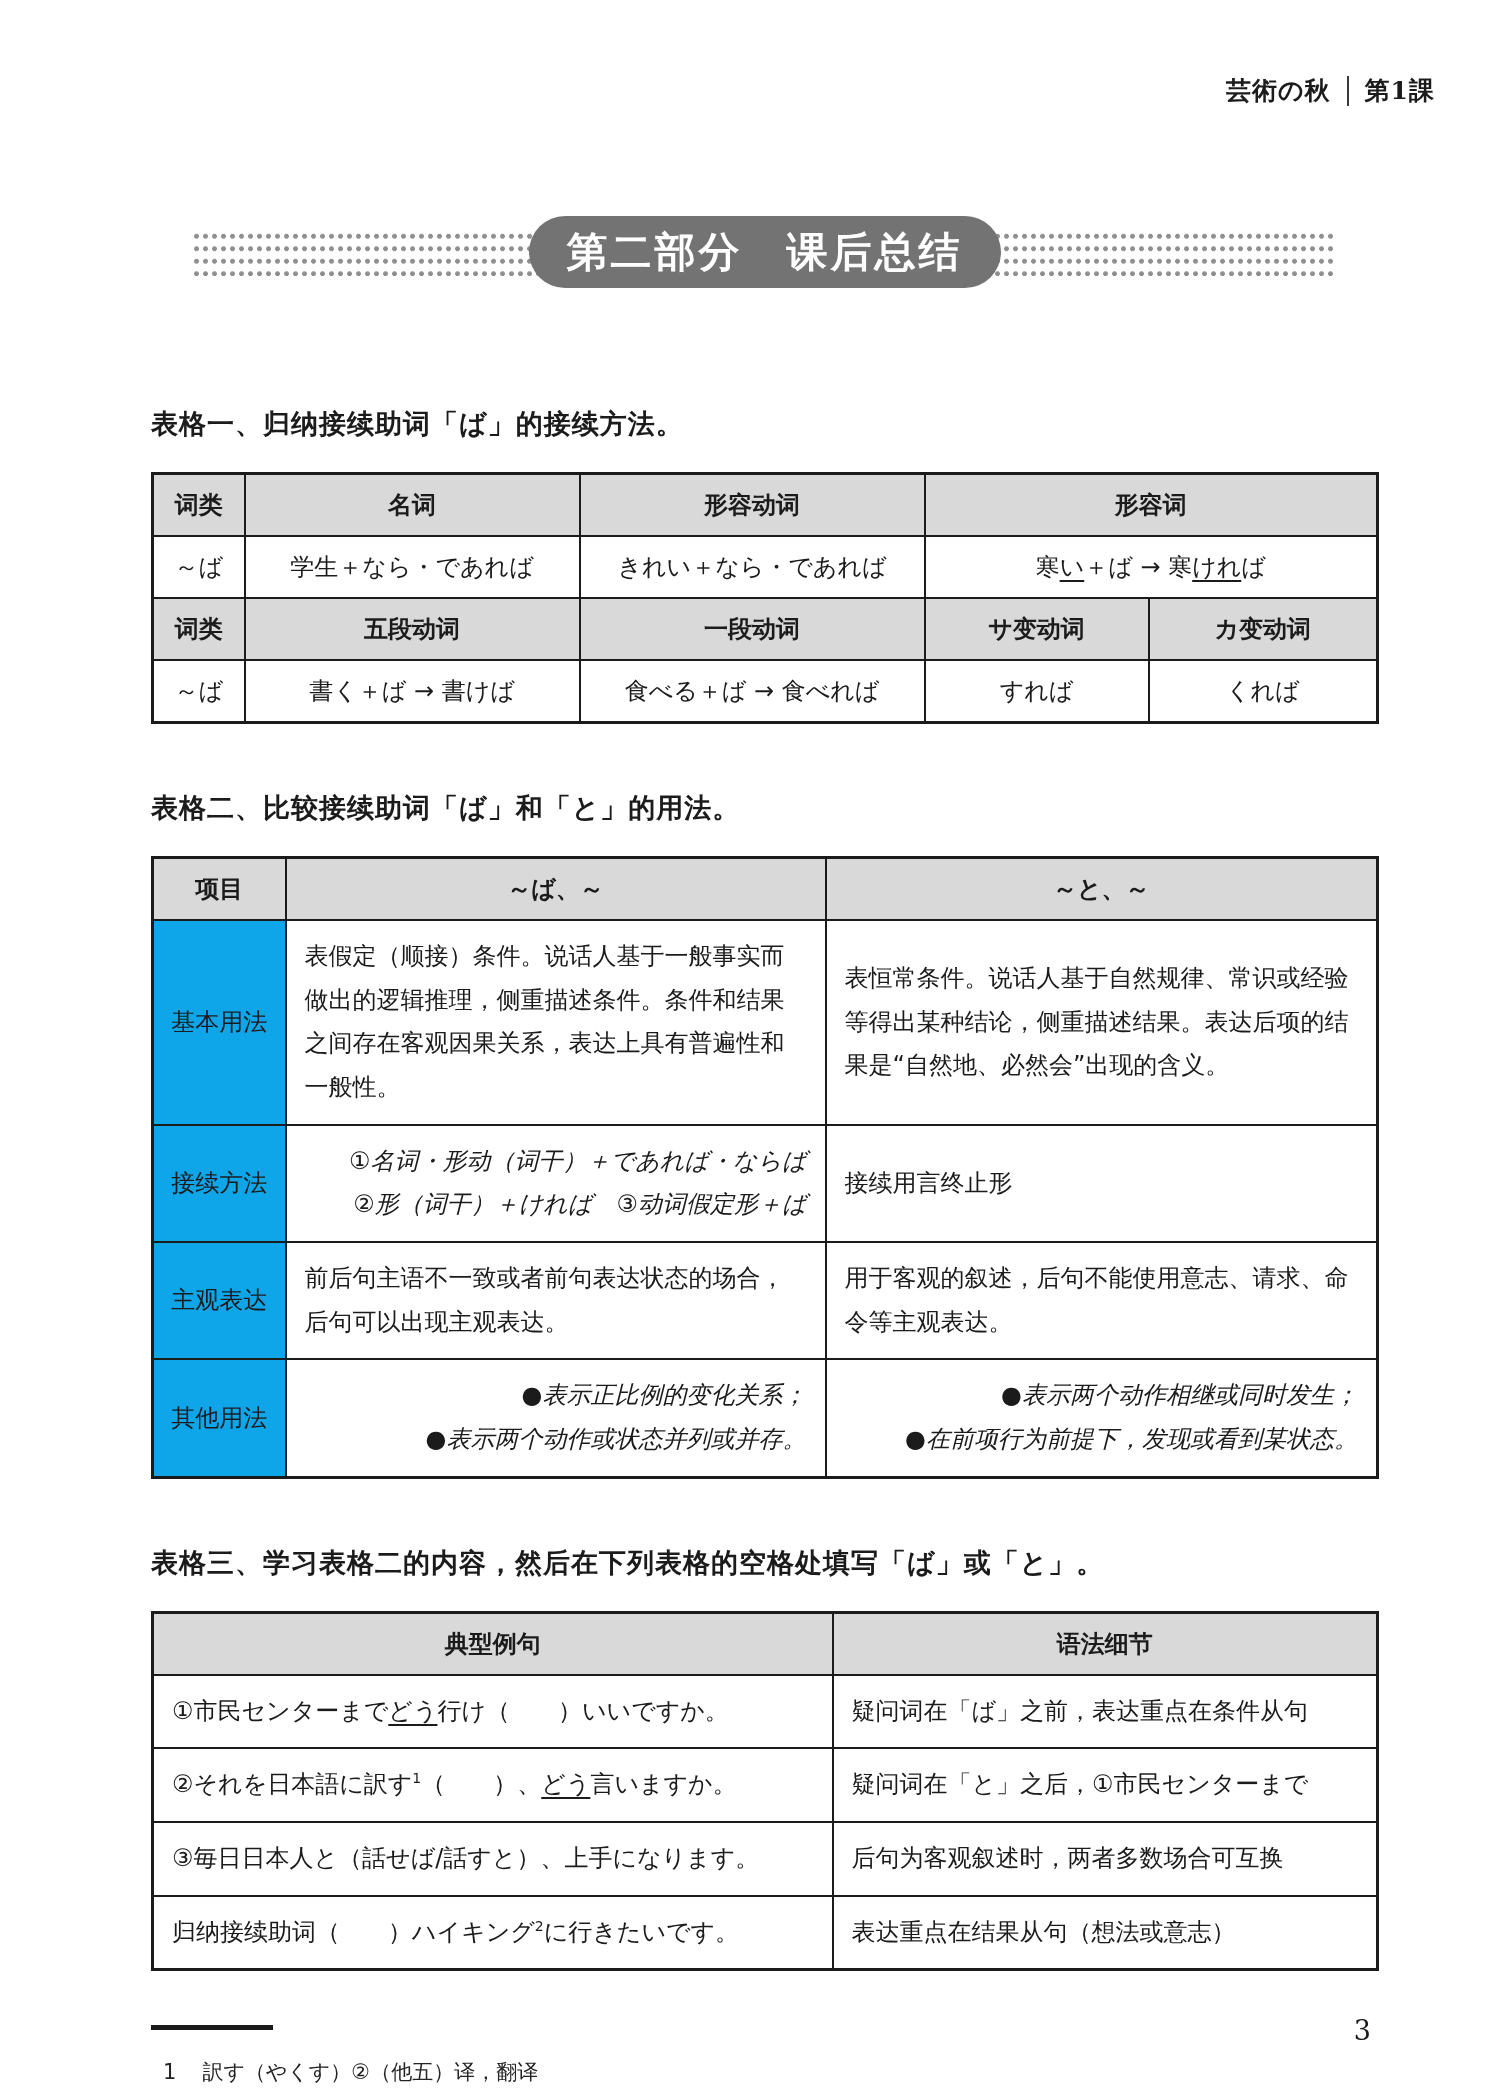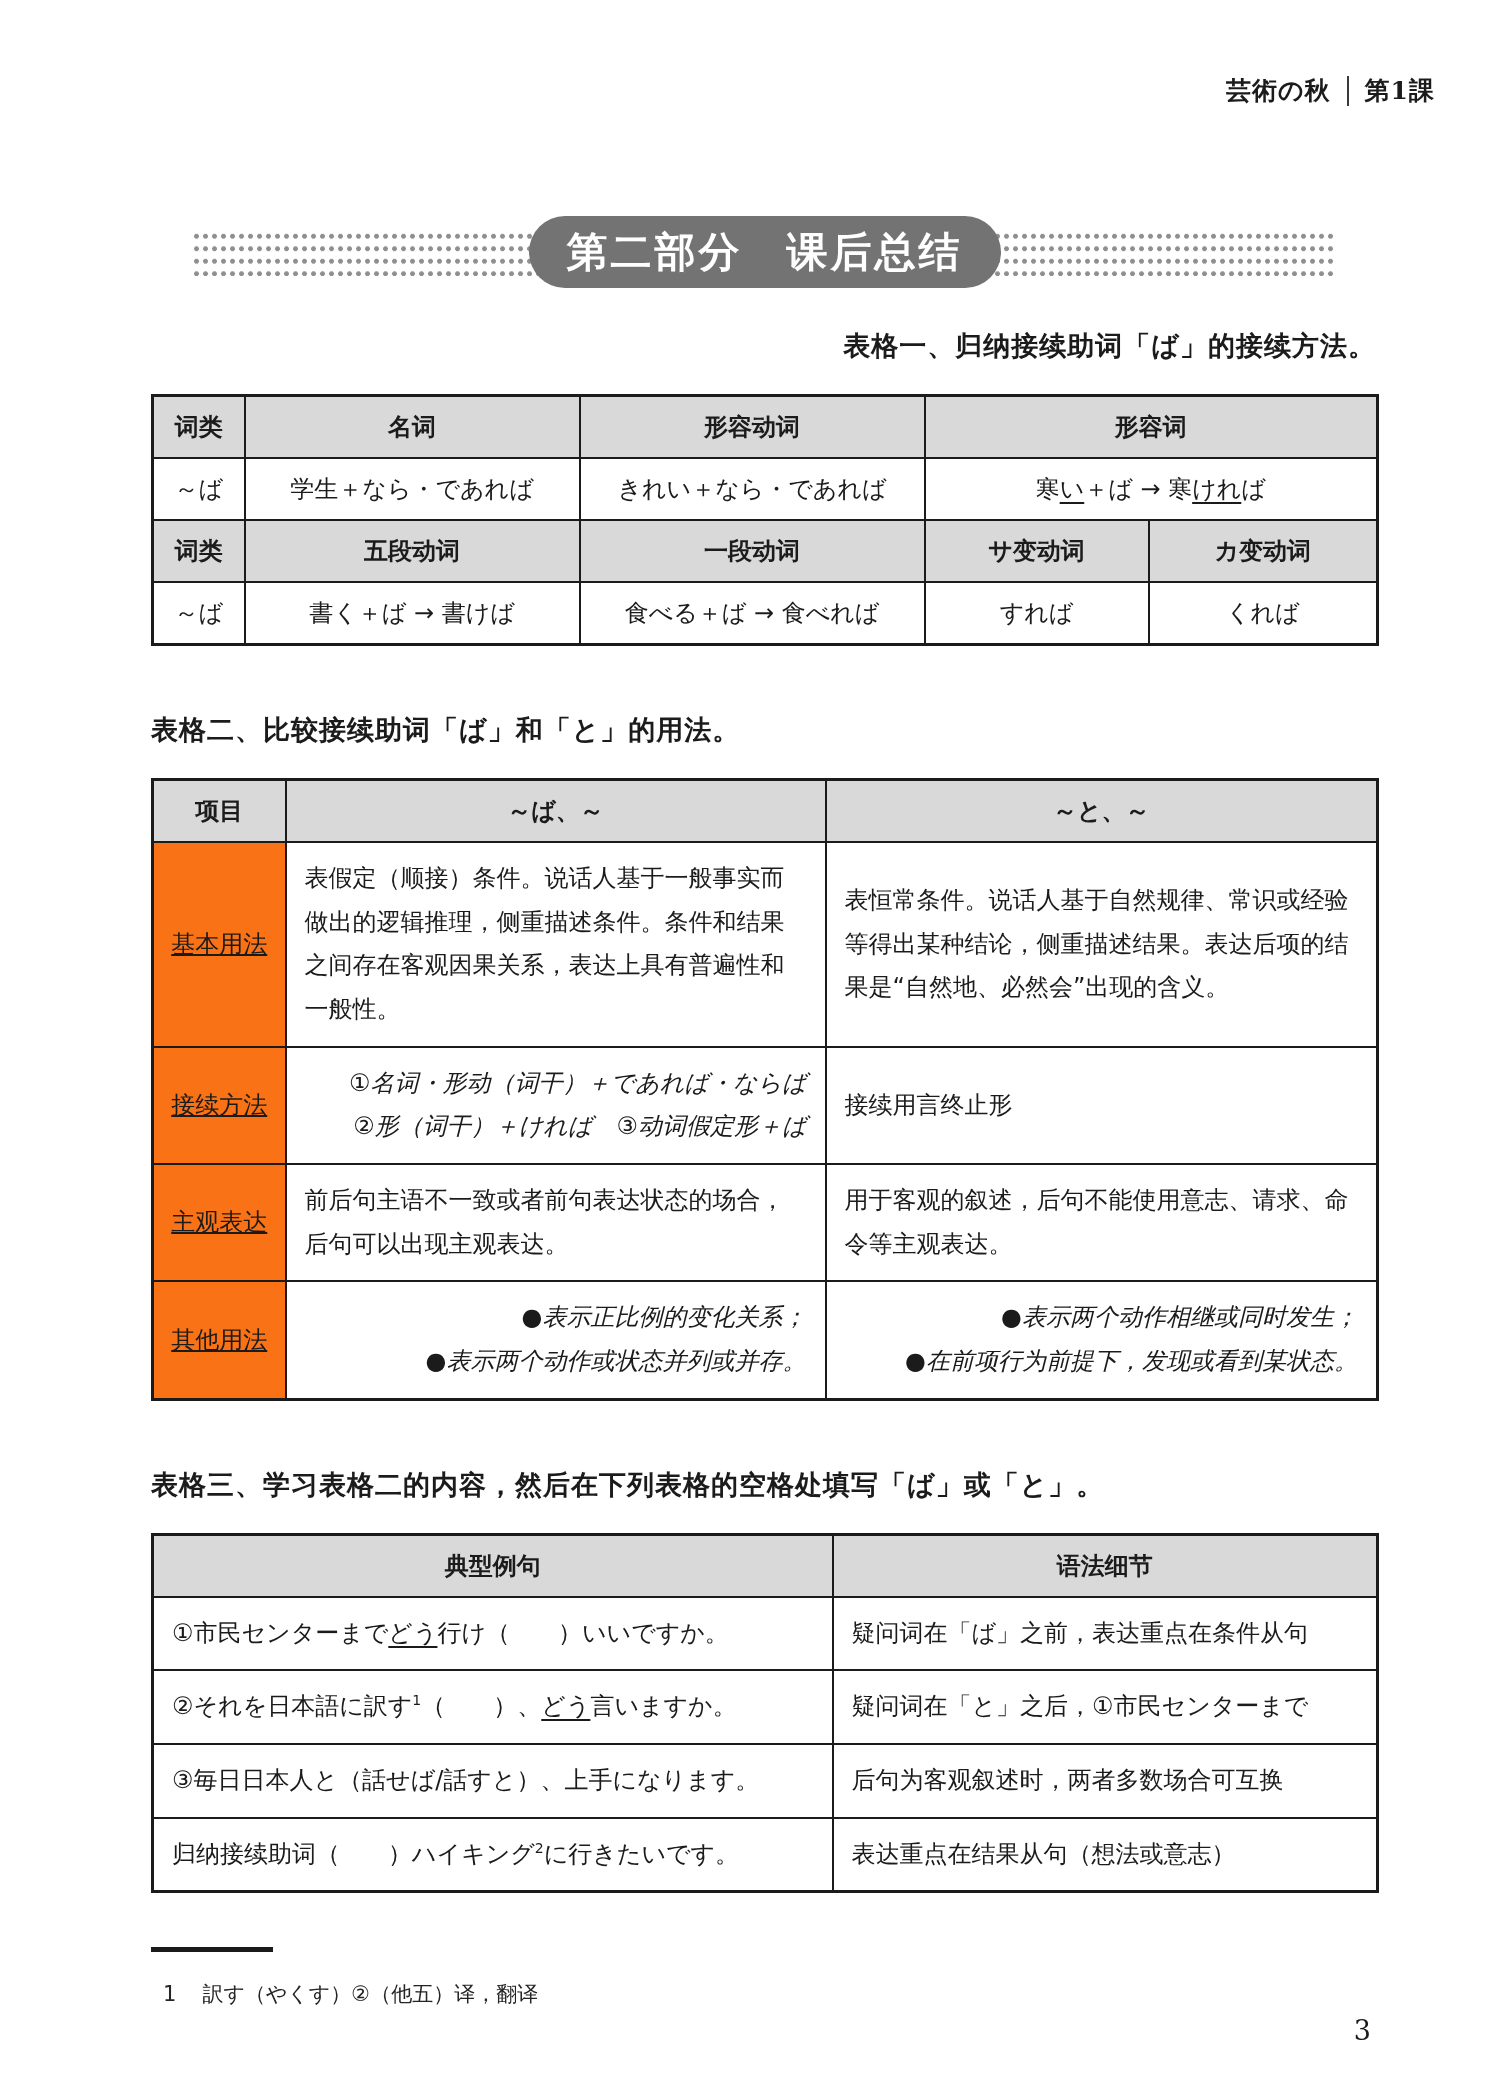--- a/index.html
+++ b/index.html
@@ -34,34 +34,34 @@
   .banner {
     position:relative; width:472px; height:72px; margin:0 auto;
     background:#737373; border-radius:36px;
     display:flex; align-items:center; justify-content:center;
     color:#ffffff; font-size:41px; font-weight:bold; letter-spacing:3px;
     font-family:"DejaVu Serif","Liberation Serif",serif;
   }
 
   .content { margin:0 137px 0 135px; }
   .sec-heading { font-size:27px; font-weight:bold; margin:66px 0 30px 0; letter-spacing:1px; }
-  .sec-heading.first { margin-top:40px;text-align:right; }
+  .sec-heading.first { margin-top:118px; }
 
   table.tbl {
     width:100%; border-collapse:collapse; table-layout:fixed;
     border:3px solid #1b1b1b; font-size:24px;
   }
   table.tbl td {
     border:2px solid #1b1b1b;
     padding:14px 10px;
     text-align:center; vertical-align:middle;
     overflow:hidden;
   }
   .hdr-row td { background:#d9d9d9; font-weight:bold; border-bottom-width:3px; }
-  td.side { background:#f97316; padding:12px 6px; line-height:1.7;text-decoration:underline; }
+  td.side { background:#0ea5e9; padding:12px 6px; line-height:1.7; }
 
   .t2 td.body, .t3 td.body {
     text-align:left; padding:14px 18px; line-height:1.82;
   }
   .t2 td.body .line { text-align:right;font-style:italic; }
 
   .u { text-decoration:underline; text-underline-offset:5px; }
   sup.fn-ref { font-size:14px; line-height:0; }
 
   .fn-rule { width:122px; height:5px; background:#1b1b1b; margin:54px 0 20px 0; }

